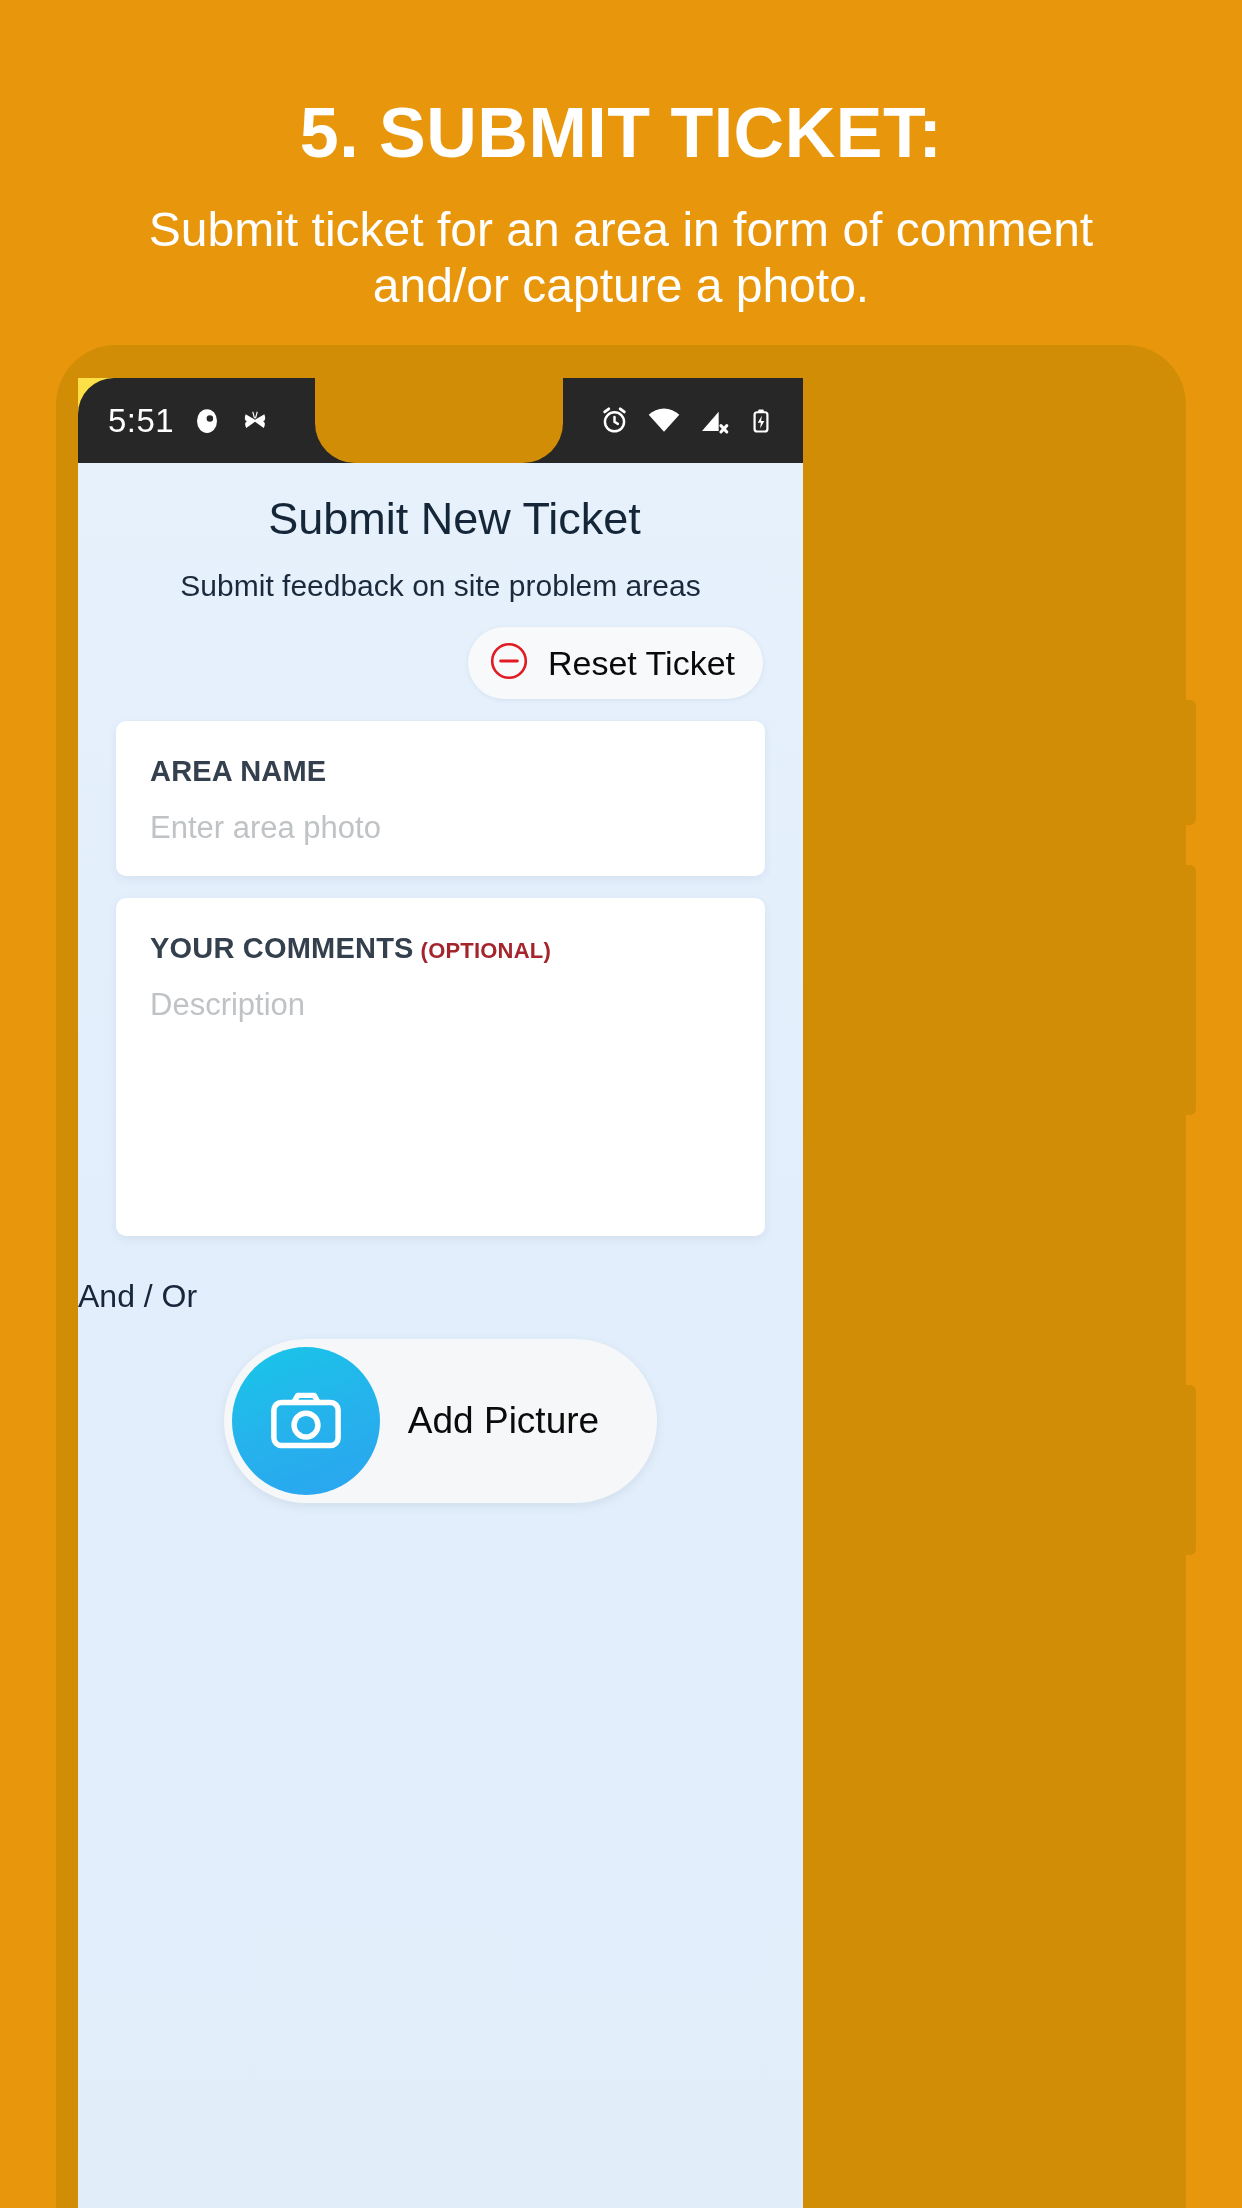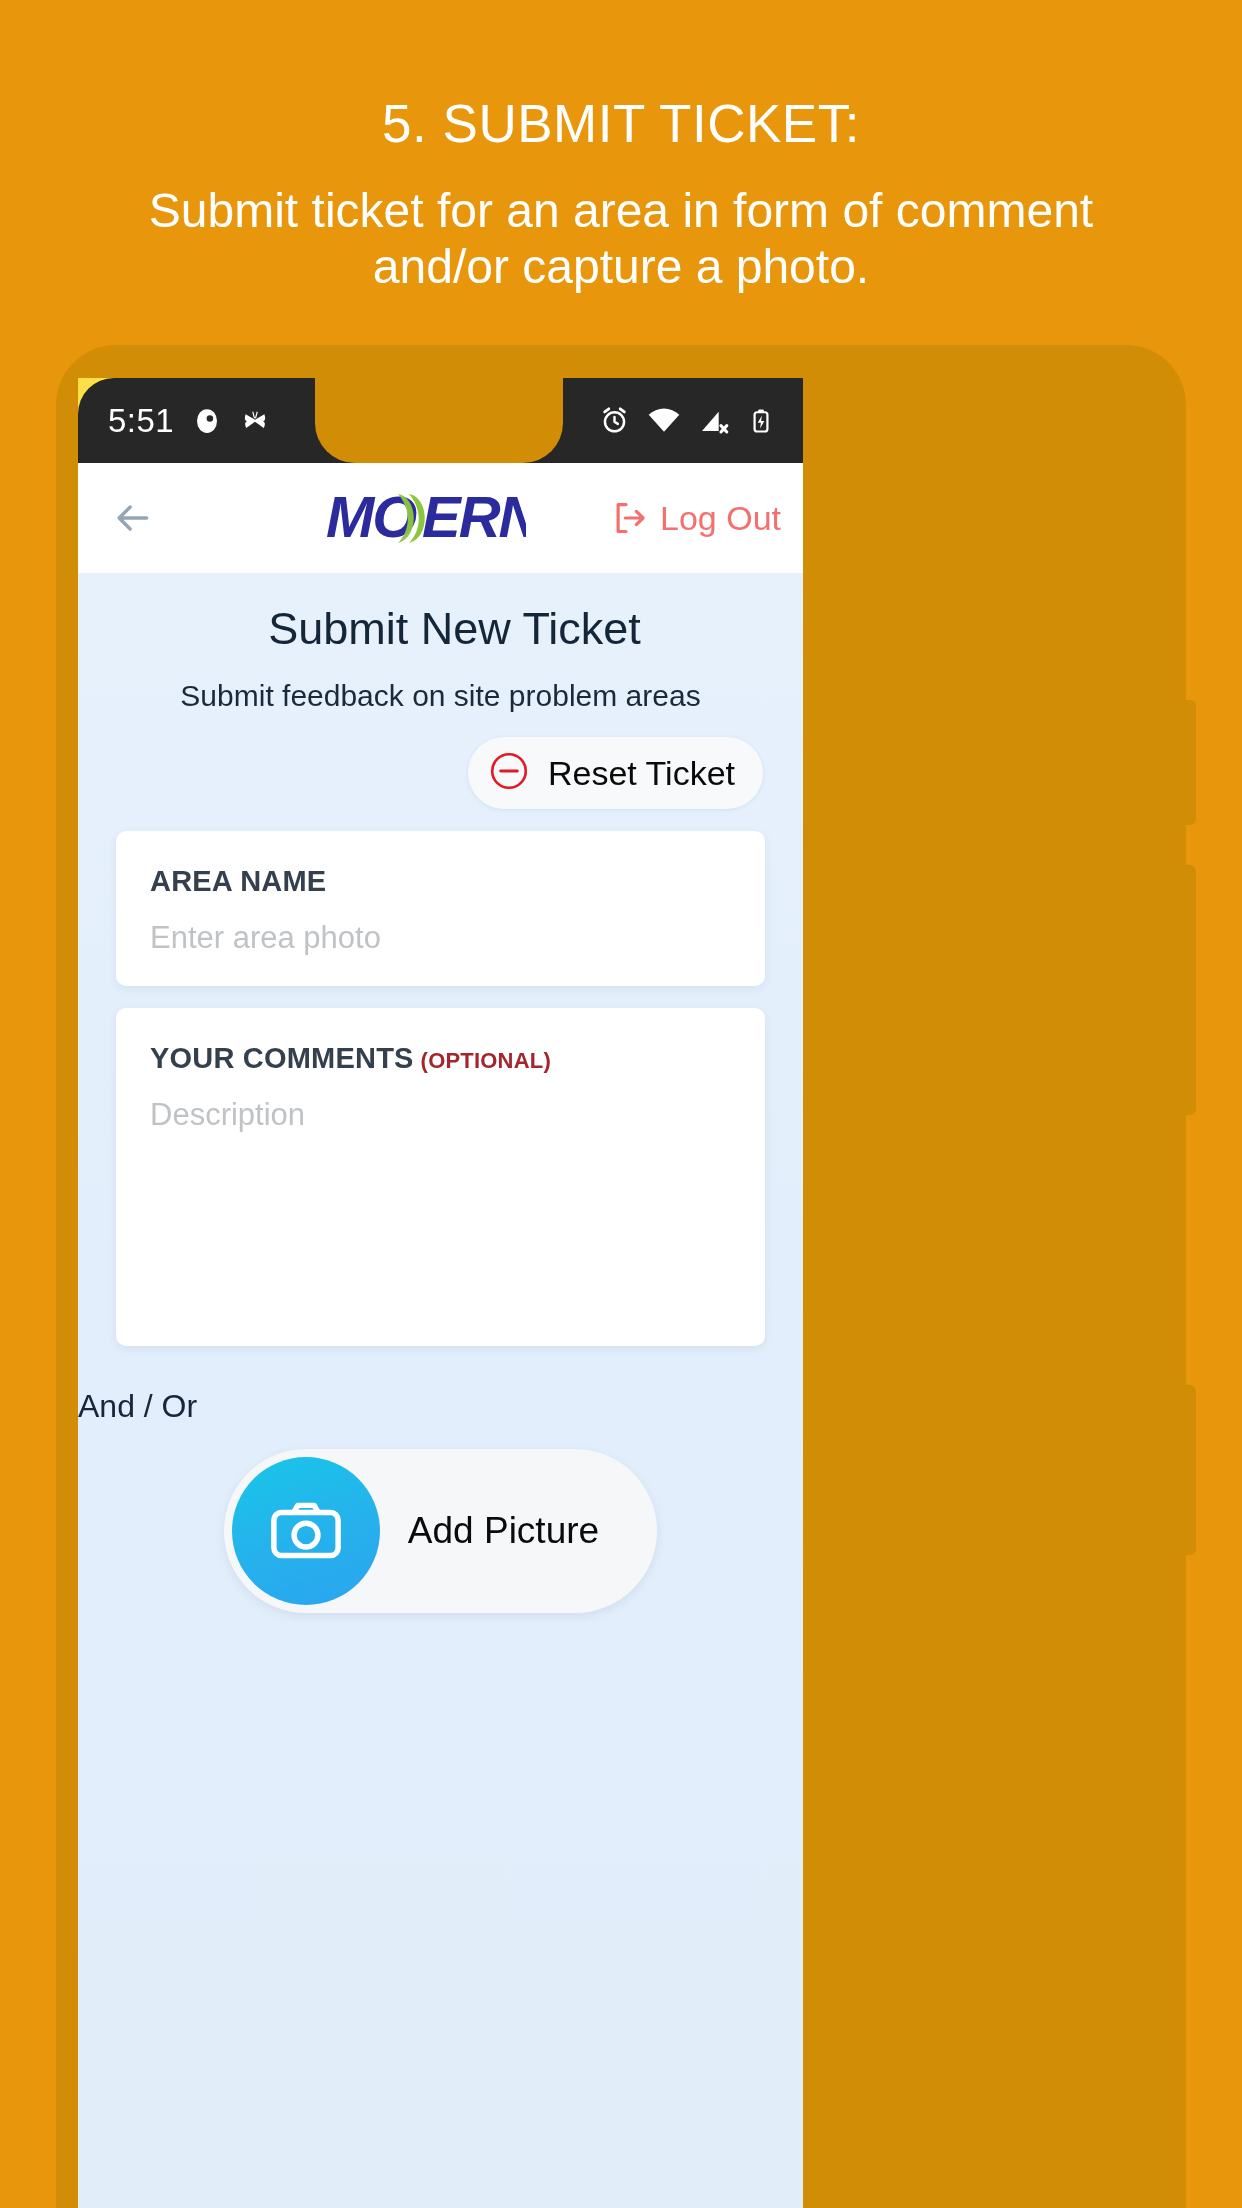--- a/index.html
+++ b/index.html
@@ -12,22 +12,22 @@
   }
 
   
   .promo {
     position:absolute; left:0; top:0; width:1242px; height:470px;
     display:flex; flex-direction:column; align-items:center;
     padding-top:95px;
   }
   .promo-title {
     color:#FFFFFF;
-    font-size:53px;
-    font-weight:normal;
+    font-size:70px;
+    font-weight:bold;
     letter-spacing:0.5px;
     line-height:1.1;
     text-align:center;
   }
   .promo-sub {
     color:#FFFFFF;
     font-size:48px;
     font-weight:400;
     line-height:1.16;
     text-align:center;
@@ -266,46 +266,20 @@
       <span class="sb-icon">
         <svg width="28" height="28" viewBox="0 0 24 24">
           <rect x="6.5" y="4.5" width="11" height="16.5" rx="2.2" fill="none" stroke="#fff" stroke-width="1.9"></rect>
           <rect x="9.6" y="2.2" width="4.8" height="2.3" rx="0.8" fill="#fff"></rect>
           <path d="M12.8 7.2 L9.2 13.4 L11.9 13.4 L11.2 18.5 L14.8 12.1 L12.1 12.1 Z" fill="#fff"></path>
         </svg>
       </span>
     </div>
   </div>
 
-  <div class="appbar">
-    <span class="back-arrow">
-      <svg width="44" height="44" viewBox="0 0 24 24">
-        <path d="M20 12 H5 M11 6 L5 12 L11 18" stroke="#93A4B5" stroke-width="1.8" fill="none" stroke-linecap="round" stroke-linejoin="round"></path>
-      </svg>
-    </span>
-
-    <span class="logo-wrap">
-      <svg width="200" height="66" viewBox="0 0 200 66">
-        <g fill="#2B2B9E" font-family="Liberation Sans, sans-serif" font-size="58" font-weight="bold" font-style="italic">
-          <text x="0" y="52" letter-spacing="-2">MO</text>
-          <text x="96" y="52" letter-spacing="-2">ERN</text>
-        </g>
-        <path d="M83 9 C103 12, 105 52, 83 58 C96 44, 96 24, 83 9 Z" fill="#8CC63F"></path>
-        <path d="M72 9 C92 12, 94 52, 72 58 C85 44, 85 24, 72 9 Z" fill="#8CC63F" opacity="0.95"></path>
-      </svg>
-    </span>
-
-    <span class="logout">
-      <svg width="38" height="38" viewBox="0 0 24 24">
-        <path d="M9.5 3.5 H4.5 V20.5 H9.5" stroke="#F4706E" stroke-width="2" fill="none" stroke-linecap="round" stroke-linejoin="round"></path>
-        <path d="M9 12 H20 M16 7.8 L20.3 12 L16 16.2" stroke="#F4706E" stroke-width="2" fill="none" stroke-linecap="round" stroke-linejoin="round"></path>
-      </svg>
-      <span>Log Out</span>
-    </span>
-  </div>
 
   <div class="content">
 
     <div class="page-title">Submit New Ticket</div>
     <div class="page-sub">Submit feedback on site problem areas</div>
 
     <div class="reset-row">
       <div class="reset-btn">
         <span>
           <svg width="42" height="42" viewBox="0 0 24 24">

